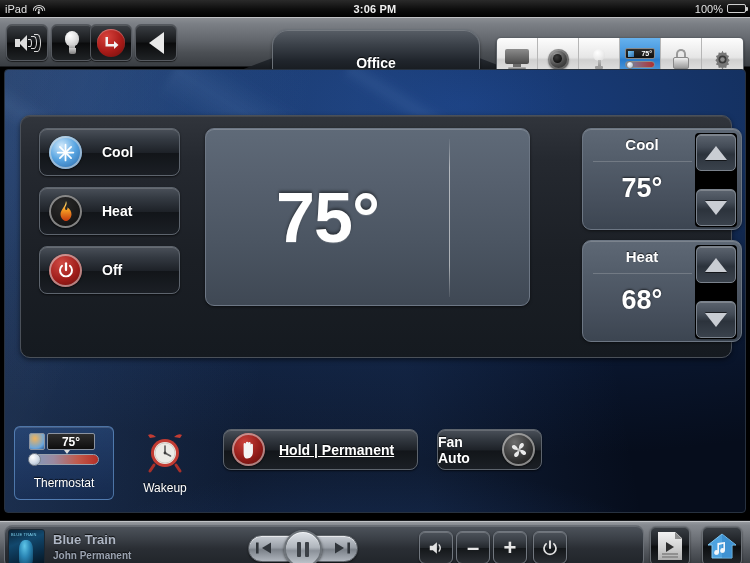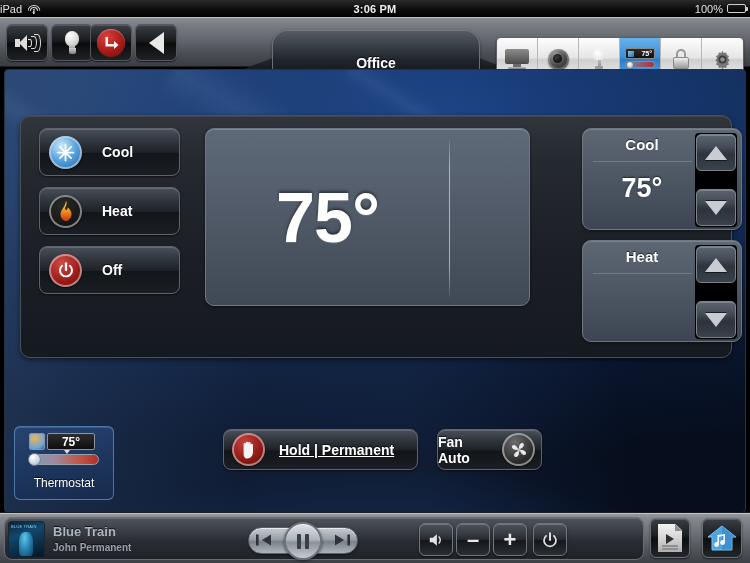--- a/index.html
+++ b/index.html
@@ -17,21 +17,21 @@
 
   
   .statusbar {
     position: absolute; top: 0; left: 0;
     width: 750px; height: 17px;
     background: linear-gradient(to bottom, #2a2a2a 0%, #0d0d0d 55%, #000 100%);
     color: #e8e8e8;
     font-size: 11px;
     display: flex; align-items: center;
   }
-  .sb-left { display: flex; align-items: center; gap: 5px; }
+  .sb-left { display: flex; align-items: center; gap: 5px; padding-left: 5px; }
   .sb-device { font-size: 11px; color: #e2e2e2; }
   .wifi-ico { display: inline-block; width: 13px; height: 10px; position: relative; }
   .wifi-ico i {
     position: absolute; border: 1.4px solid #dcdcdc; border-bottom: none;
     border-radius: 50% 50% 0 0 / 100% 100% 0 0; left: 50%; transform: translateX(-50%);
   }
   .wifi-ico i:nth-child(1){ width: 13px; height: 6px; bottom: 3px; }
   .wifi-ico i:nth-child(2){ width: 8px;  height: 4px; bottom: 3px; }
   .wifi-ico i:nth-child(3){ width: 3px;  height: 2px; bottom: 3px; }
   .wifi-dot { position: absolute; bottom: 0; left: 50%; transform: translateX(-50%);
@@ -440,21 +440,21 @@
   .tw-tick {
     position: absolute; top: 17px; left: 37px; width: 0; height: 0;
     border-left: 3px solid transparent; border-right: 3px solid transparent;
     border-top: 4px solid #dcdcdc;
   }
   .clockico { width: 46px; height: 44px; position: relative; }
   .clockico svg { display: block; }
 
   
   .mediabar {
-    position: absolute; left: 0; bottom: 0; width: 750px; height: 51px;
+    position: absolute; left: 0; bottom: 0; width: 750px; height: 43px;
     background: linear-gradient(to bottom, #9a9ea3 0%, #85898f 10%, #6a6e74 45%, #53575d 70%, #3d4146 100%);
     border-top: 1px solid #1a1c1f;
   }
   .mediabar::before{
     content:''; position:absolute; left:0; top:0; width:100%; height:1px; background: rgba(255,255,255,.4);
   }
   .mb-inner {
     position: absolute; left: 4px; top: 4px; width: 640px; height: 43px;
     border-radius: 8px;
     background: linear-gradient(to bottom, #4e545c 0%, #3b4047 30%, #2a2e34 55%, #1f2328 100%);
@@ -758,20 +758,21 @@
           </div>
           <div class="stepbtn down">
             <span class="arrow-down"></span>
           </div>
         </div>
       </div>
 
       <div class="setbox heat">
         <div class="sb-lbl">Heat</div>
         <div class="sb-rule"></div>
+        <div class="sb-val">68°</div>
         <div class="steppers">
           <div class="stepbtn up">
             <span class="arrow-up"></span>
           </div>
           <div class="stepbtn down">
             <span class="arrow-down"></span>
           </div>
         </div>
       </div>
     </div>
@@ -782,20 +783,37 @@
           <span class="tw-mini"></span>
           <span class="tw-read">75°</span>
         </span>
         <span class="tw-tick"></span>
         <span class="tw-bar"></span>
         <span class="tw-knob"></span>
       </span>
       <span class="cap">Thermostat</span>
     </div>
 
+    <div class="fav f2">
+      <span class="clockico">
+        <svg width="46" height="44" viewBox="0 0 46 44">
+          <path d="M8 6 L6 3 Q10 1 14 5 Z" fill="#c23c33"></path>
+          <path d="M38 6 L40 3 Q36 1 32 5 Z" fill="#c23c33"></path>
+          <circle cx="23" cy="21" r="14" fill="#c23c33"></circle>
+          <circle cx="23" cy="21" r="11" fill="#ecebe6"></circle>
+          <circle cx="23" cy="21" r="10" fill="none" stroke="#cfcdc6" stroke-width="1"></circle>
+          <line x1="23" y1="21" x2="23" y2="14" stroke="#5a5a5a" stroke-width="1.6" stroke-linecap="round"></line>
+          <line x1="23" y1="21" x2="28.5" y2="24" stroke="#5a5a5a" stroke-width="1.6" stroke-linecap="round"></line>
+          <circle cx="23" cy="21" r="1.4" fill="#3d3d3d"></circle>
+          <path d="M12 33 L8 39" stroke="#a8302a" stroke-width="3" stroke-linecap="round"></path>
+          <path d="M34 33 L38 39" stroke="#a8302a" stroke-width="3" stroke-linecap="round"></path>
+        </svg>
+      </span>
+      <span class="cap">Wakeup</span>
+    </div>
   </div>
 
   <div class="mediabar">
     <div class="mb-inner">
 
       <div class="albumart">
         <span class="ttl">BLUE TRAIN</span>
         <span class="figure"></span>
       </div>
 

